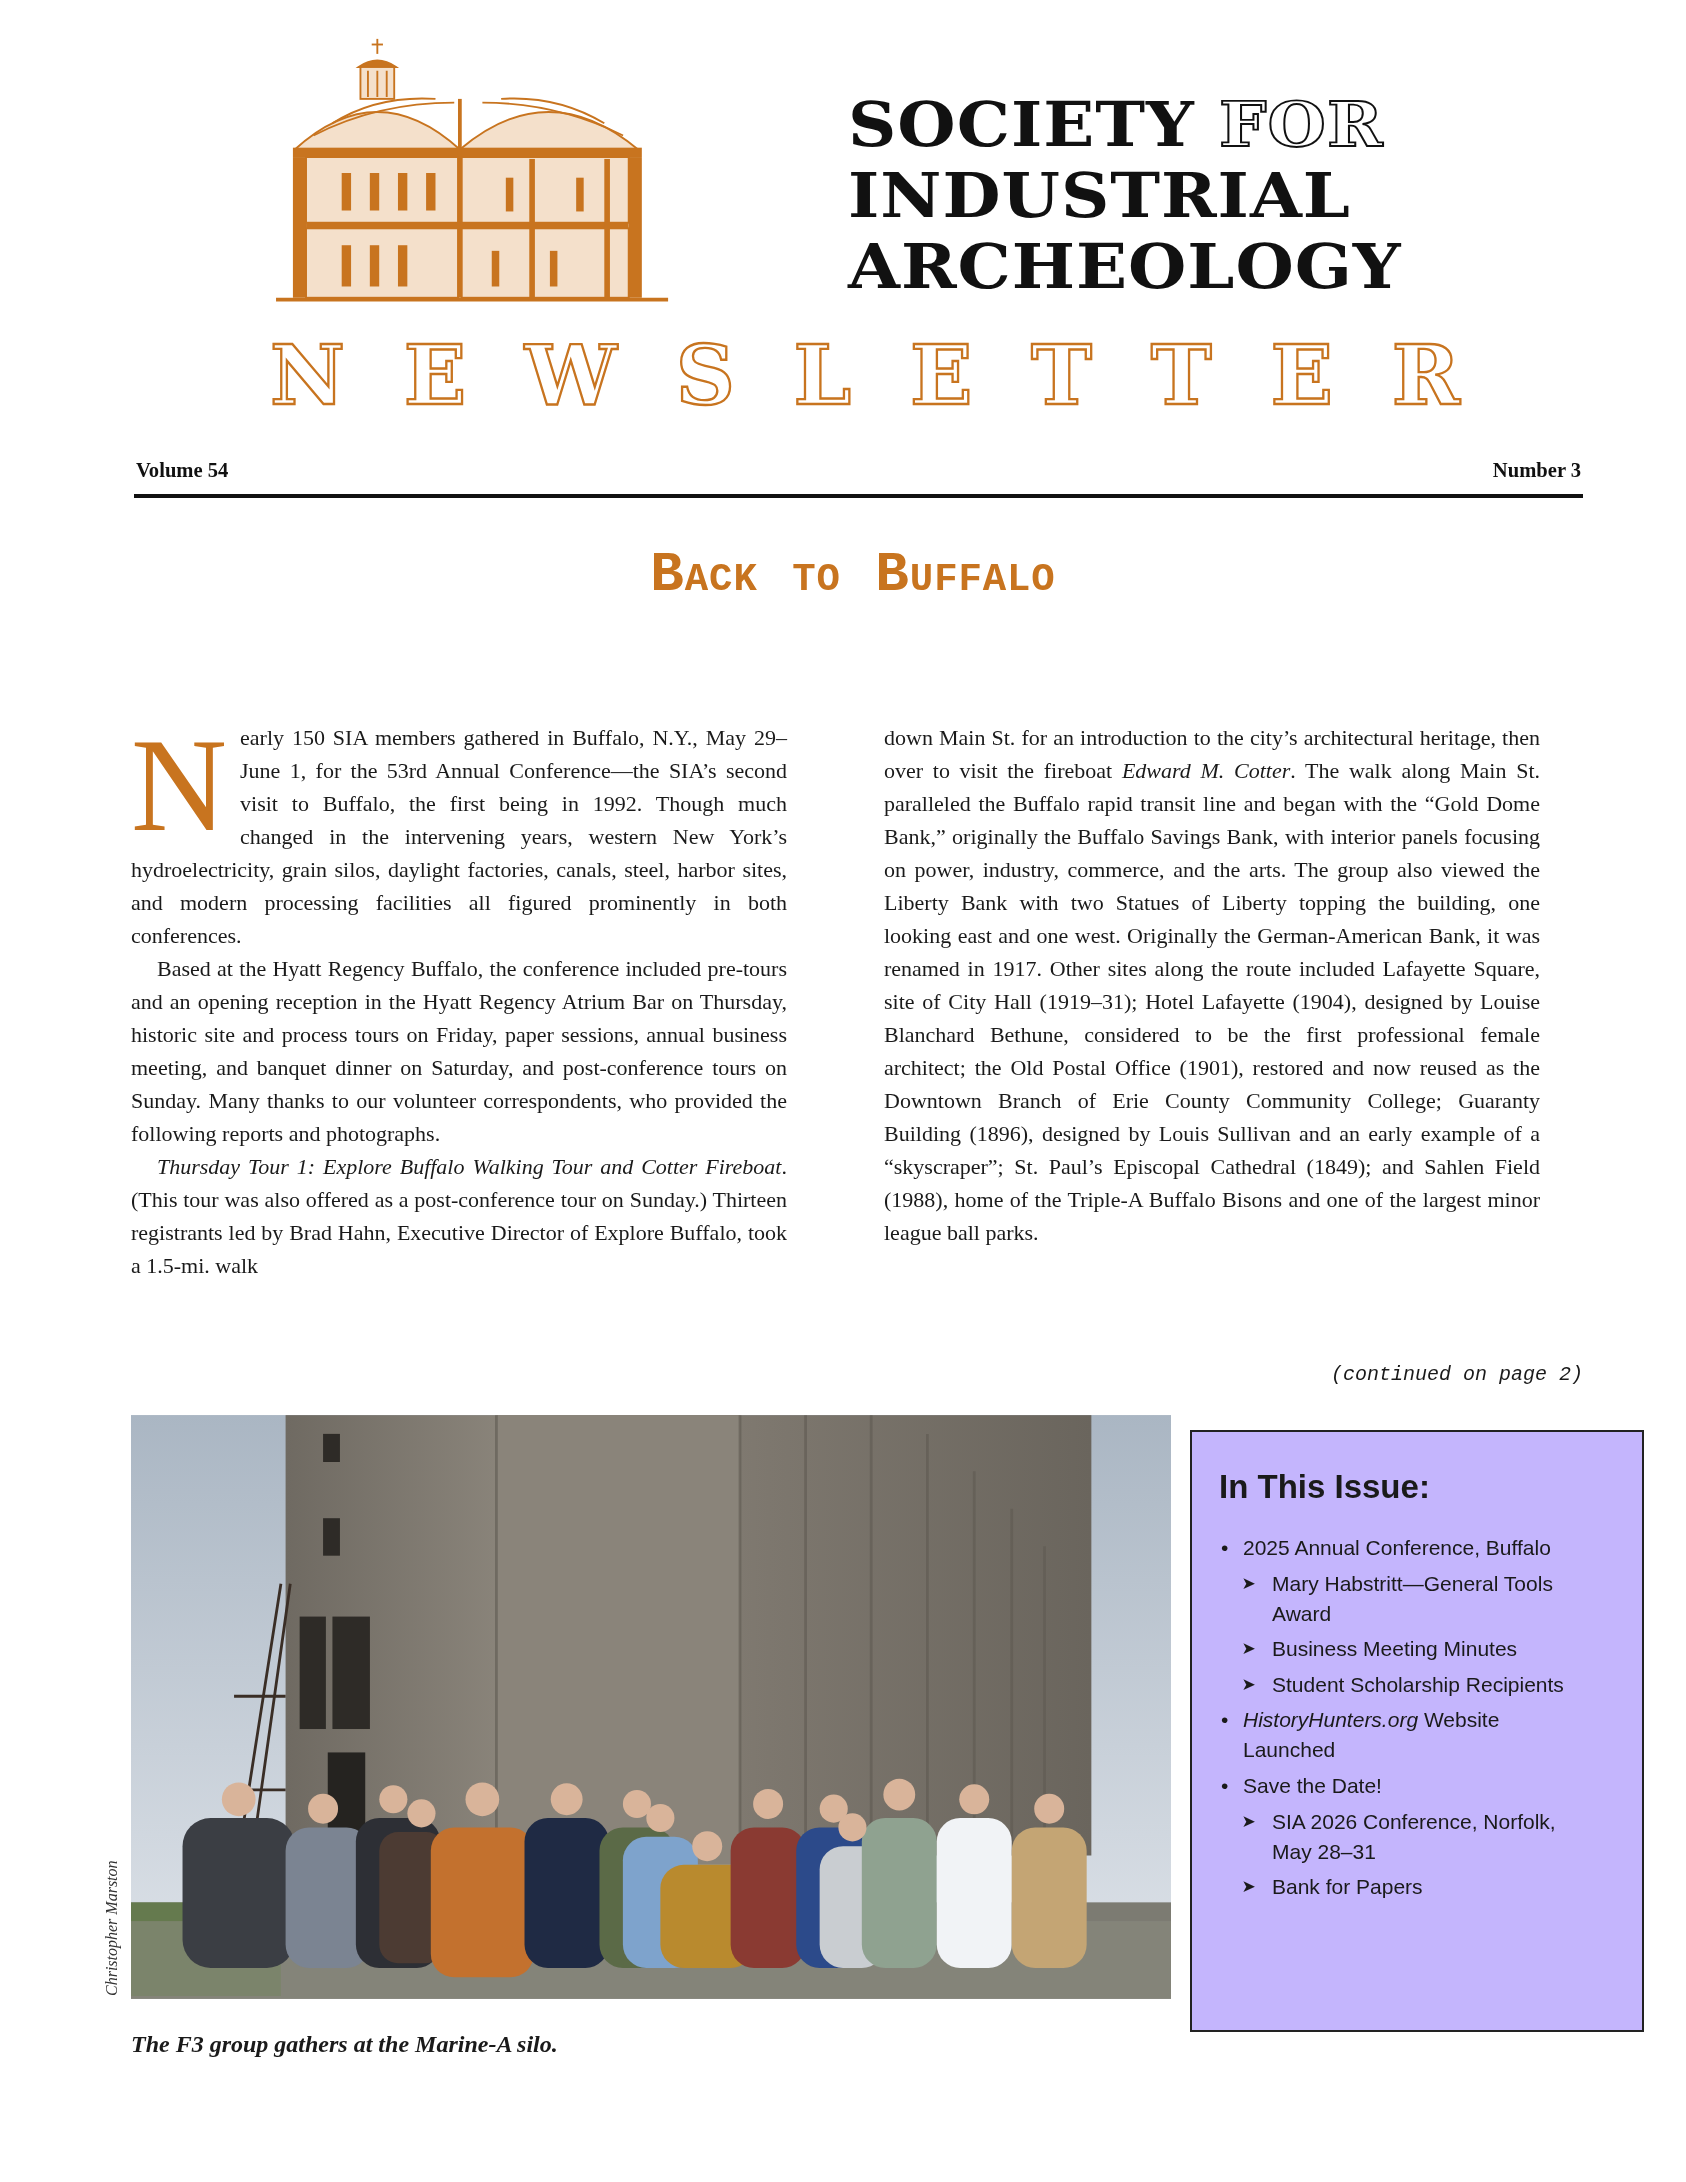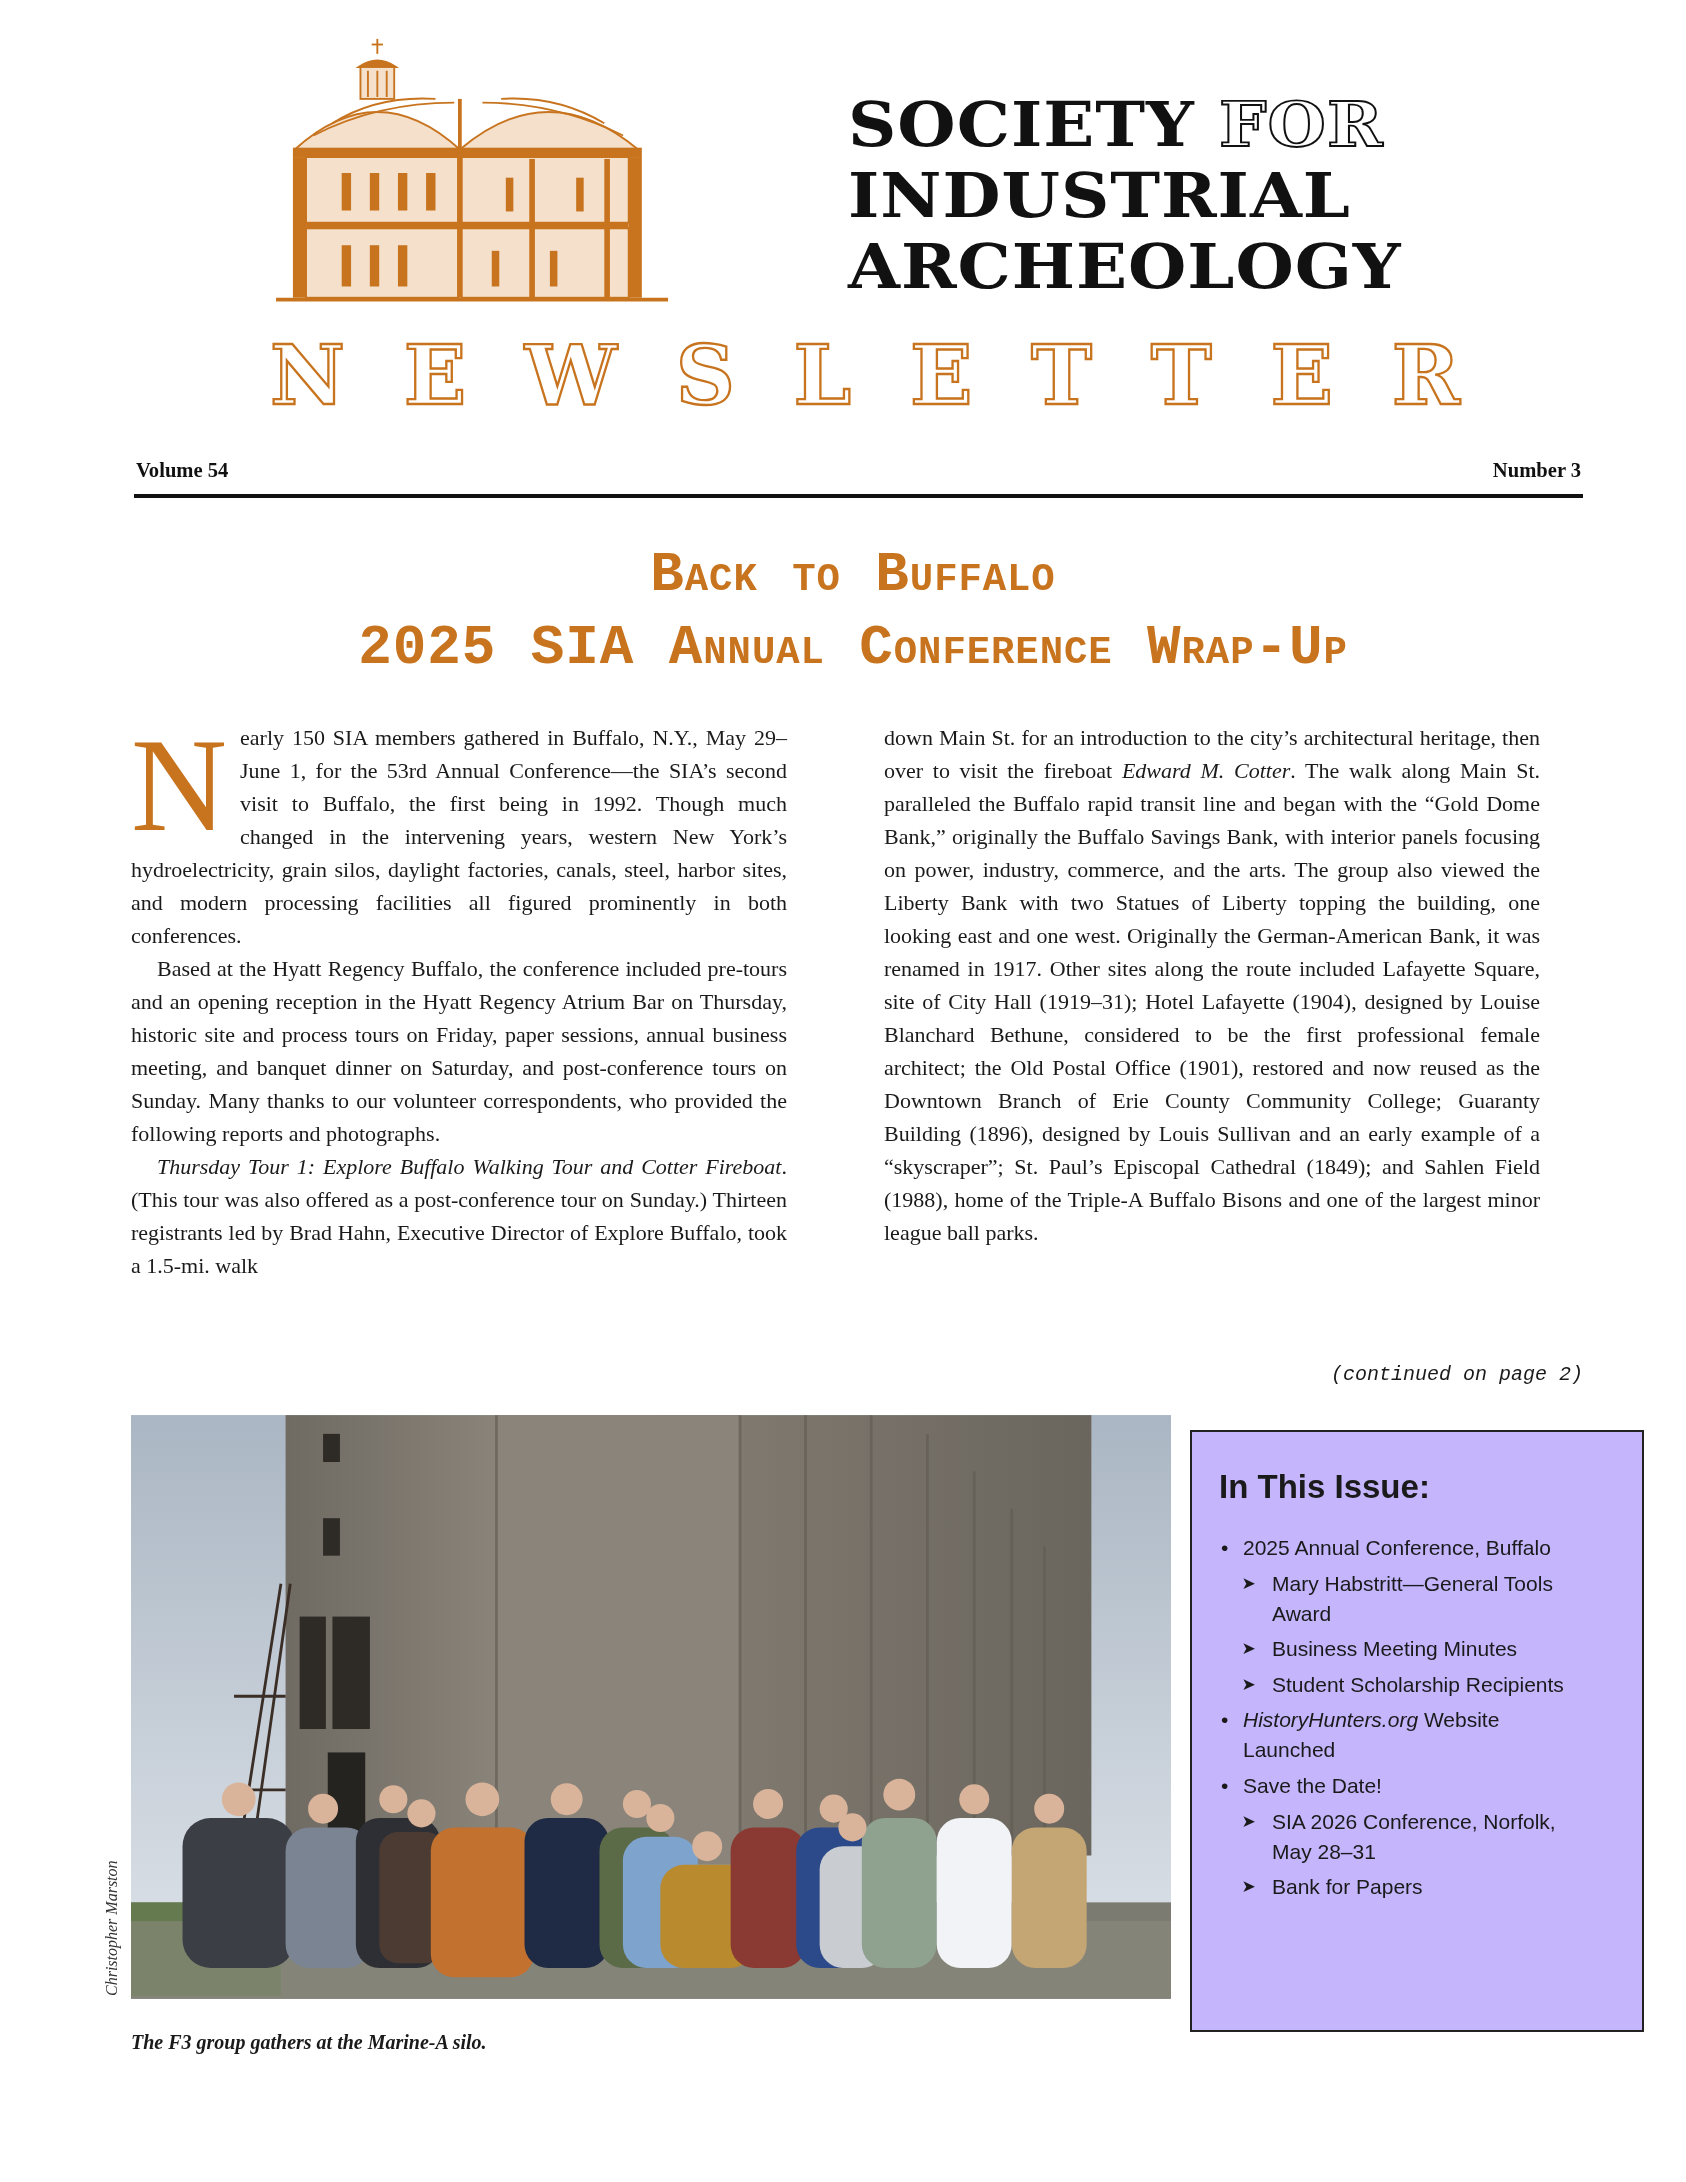--- a/index.html
+++ b/index.html
@@ -32,21 +32,21 @@
   #col-right { left:884px; }
   .col p { margin:0; text-indent:26px; }
   .col p.first { text-indent:0; }
   .dropcap { float:left; font-family:"Liberation Serif", serif; font-size:133px; line-height:112px; color:#c8741f; margin:7.5px 13px 0 0; font-weight:normal; }
   #continued { position:absolute; left:1293px; top:1363px; width:290px; text-align:right; font-family:Liberation Mono, monospace; font-style:italic; font-size:20px; color:#1a1a1a; }
 
   
   #photo { position:absolute; left:131px; top:1415px; width:1040px; height:584px; overflow:hidden; background:#c9cfd6; }
   #photo svg { display:block; }
   #photo-credit { position:absolute; left:103px; top:1996px; transform:rotate(-90deg); transform-origin:left top; font-family:"Liberation Serif", serif; font-style:italic; font-size:16px; color:#333; white-space:nowrap; }
-  #caption { position:absolute; left:131px; top:2031px; font-family:"Liberation Serif", serif; font-style:italic; font-weight:bold; font-size:20px; color:#1a1a1a; }
+  #caption { position:absolute; left:131px; top:2031px; font-family:"Liberation Serif", serif; font-style:italic; font-weight:bold; font-size:24px; color:#1a1a1a; }
 
   
   #issue-box { position:absolute; left:1190px; top:1430px; width:454px; height:602px; background:#c4b5fd; border:2.8px solid #222; box-sizing:border-box; }
   #box-title { position:absolute; left:27px; top:36px; font-family:"Liberation Sans", sans-serif; font-weight:bold; font-size:33px; color:#1a1a1a; }
   #box-list { position:absolute; left:27px; top:101px; width:347px; font-family:"Liberation Sans", sans-serif; font-size:21px; line-height:30px; color:#1a1a1a; }
   .bl-item { position:relative; padding-left:24px; margin-bottom:5.6px; }
   .bl-item .bullet { position:absolute; left:1.9px; top:0; }
   .bl-sub { position:relative; padding-left:53px; margin-bottom:5.6px; }
   .bl-sub .arrow { position:absolute; left:22.5px; top:0; font-size:17px; }
   .it { font-style:italic; }
@@ -125,21 +125,20 @@
 </div>
 
 <div id="issue-bar">
   <span id="vol">Volume 54</span>
   <span id="num">Number 3</span>
 </div>
 <div id="issue-rule"></div>
 
 <div id="headline">
   <span class="hl">Back to Buffalo</span>
-  <span class="hl">2025 SIA Annual Conference Wrap-Up</span>
 </div>
 
 <div id="col-left" class="col">
   <p class="first"><span class="dropcap">N</span><span>early 150 SIA members gathered in Buffalo, N.Y., May 29–June 1, for the 53rd Annual Conference—the SIA’s second visit to Buffalo, the first being in 1992. Though much changed in the intervening years, western New York’s hydroelectricity, grain silos, daylight factories, canals, steel, harbor sites, and modern processing facilities all figured prominently in both conferences.</span></p>
   <p>Based at the Hyatt Regency Buffalo, the conference included pre-tours and an opening reception in the Hyatt Regency Atrium Bar on Thursday, historic site and process tours on Friday, paper sessions, annual business meeting, and banquet dinner on Saturday, and post-conference tours on Sunday. Many thanks to our volunteer correspondents, who provided the following reports and photographs.</p>
   <p><i>Thursday Tour 1: Explore Buffalo Walking Tour and Cotter Fireboat</i><span>. (This tour was also offered as a post-conference tour on Sunday.) Thirteen registrants led by Brad Hahn, Executive Director of Explore Buffalo, took a 1.5-mi. walk</span></p>
 </div>
 
 <div id="col-right" class="col">
   <p class="first"><span>down Main St. for an introduction to the city’s architectural heritage, then over to visit the fireboat </span><i>Edward M. Cotter</i><span>. The walk along Main St. paralleled the Buffalo rapid transit line and began with the “Gold Dome Bank,” originally the Buffalo Savings Bank, with interior panels focusing on power, industry, commerce, and the arts. The group also viewed the Liberty Bank with two Statues of Liberty topping the building, one looking east and one west. Originally the German-American Bank, it was renamed in 1917. Other sites along the route included Lafayette Square, site of City Hall (1919–31); Hotel Lafayette (1904), designed by Louise Blanchard Bethune, considered to be the first professional female architect; the Old Postal Office (1901), restored and now reused as the Downtown Branch of Erie County Community College; Guaranty Building (1896), designed by Louis Sullivan and an early example of a “skyscraper”; St. Paul’s Episcopal Cathedral (1849); and Sahlen Field (1988), home of the Triple-A Buffalo Bisons and one of the largest minor league ball parks.</span></p>

